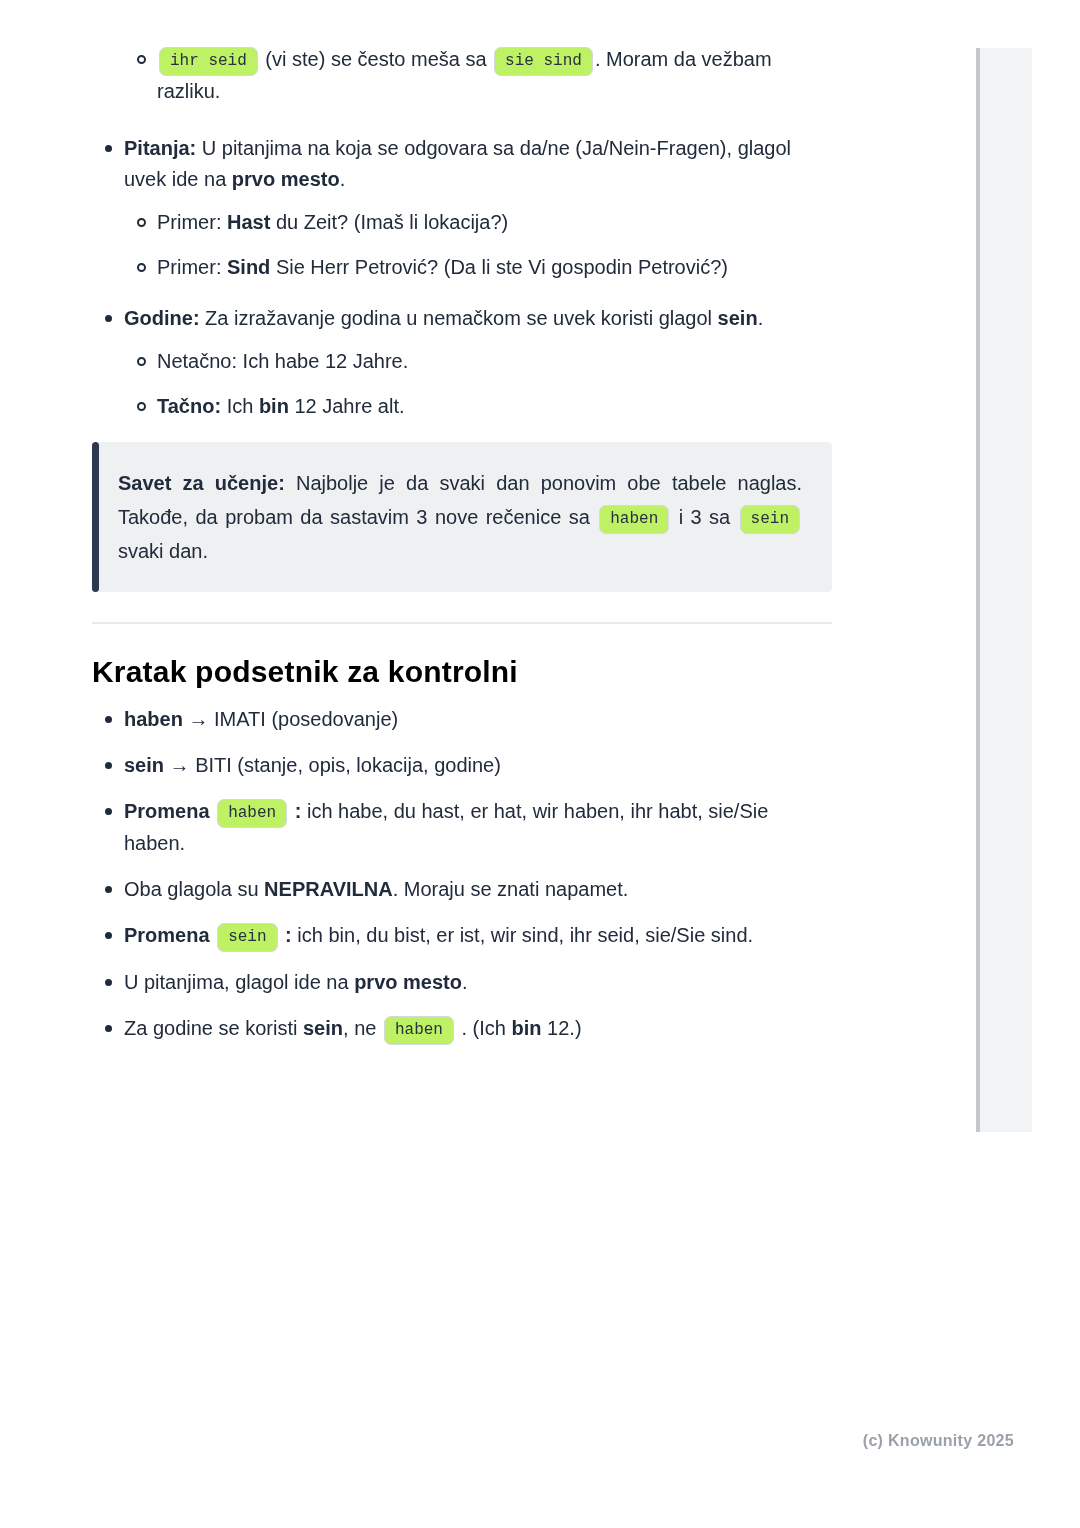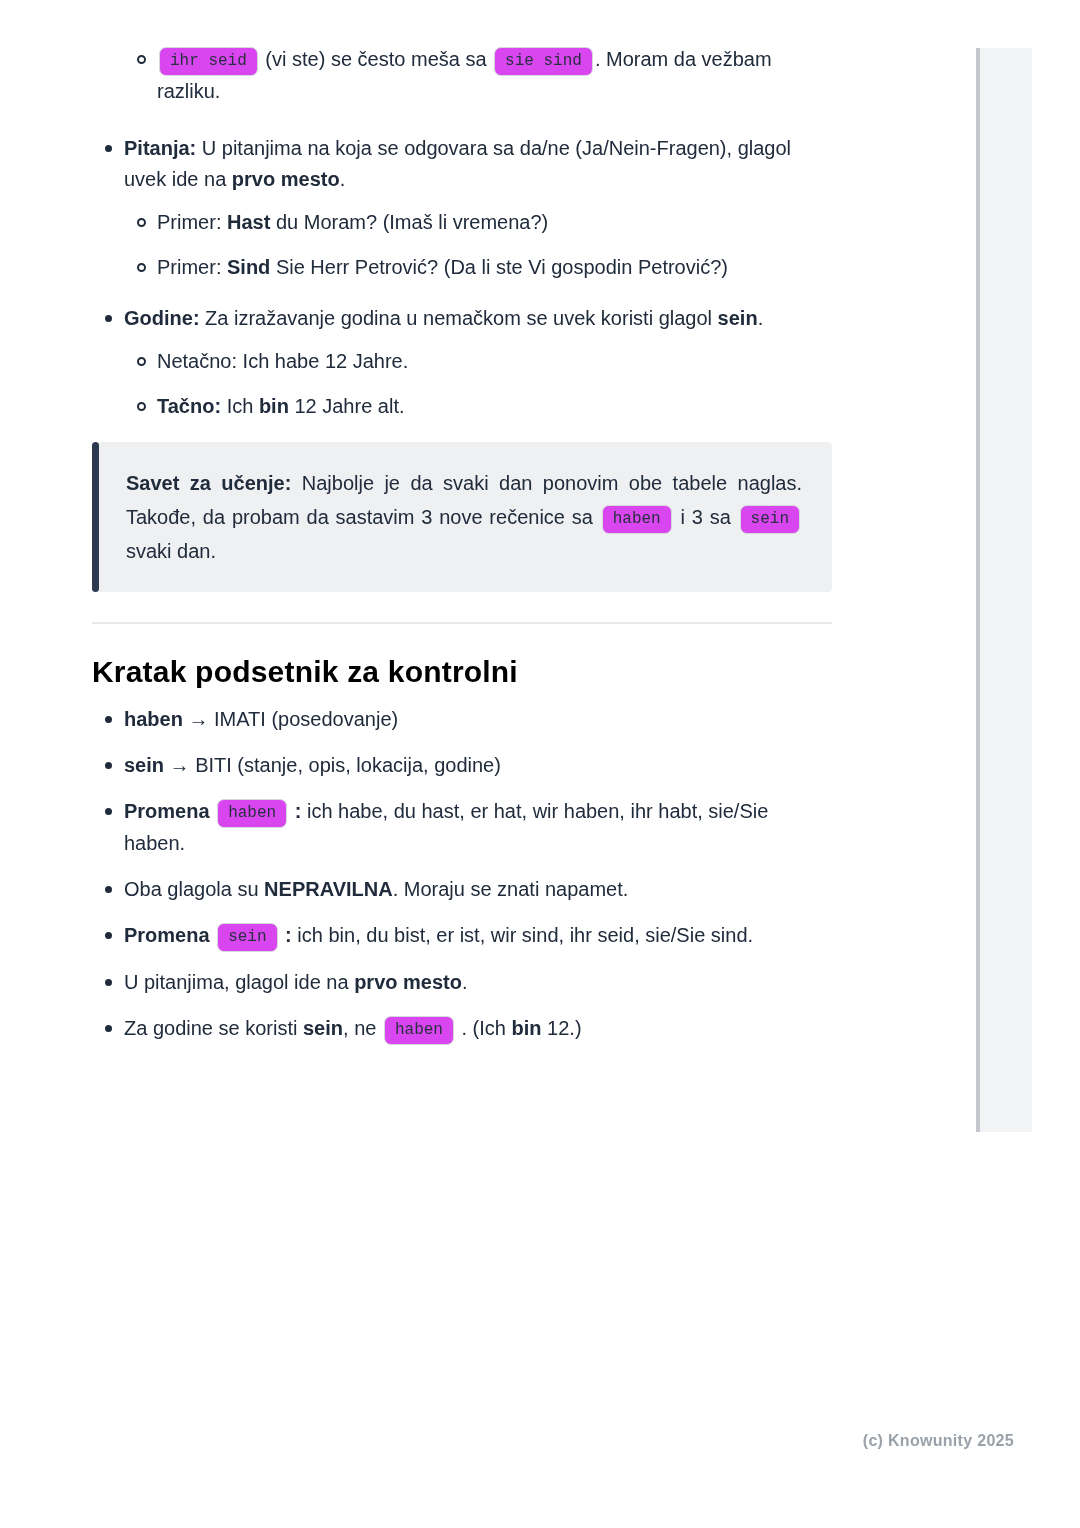--- a/index.html
+++ b/index.html
@@ -18,28 +18,28 @@
   .circle{width:9px;height:9px;box-sizing:border-box;border:2px solid #202b3b;border-radius:50%;background:transparent;margin:11px 11px 0 12px;}
   .li.l2{margin-left:33px;}
   .list > .li.l2{margin-bottom:26px;}
   .sublist{margin-top:2px;margin-bottom:20px;}
   .sublist .li{margin-bottom:14px;}
   .chip{
     display:inline-block;
     font-family:"Liberation Mono","DejaVu Sans Mono",monospace;
     font-size:16px;line-height:16px;
     padding:5px 10px 6px;
-    background:#d946ef;border:1px solid #d5d8dc;border-radius:7px;
+    background:#bef264;border:1px solid #d5d8dc;border-radius:7px;
     color:#27303f;margin:0 2px;vertical-align:1px;
   }
   .callout{position:relative;margin-top:18px;border-radius:5px;}
   .callout-bar{position:absolute;left:0;top:0;bottom:0;width:7px;background:#2c3950;border-radius:5px;}
   .callout-body{
     margin-left:7px;background:#eef0f2;border-radius:0 4px 4px 0;
-    padding:24px 30px 24px 27px;
+    padding:24px 30px 24px 19px;
     font-size:20px;line-height:34px;text-align:justify;
   }
   .divider{height:2px;background:#e7e9eb;margin-top:30px;}
   .heading{
     margin:30px 0 0 0;font-size:30px;font-weight:bold;color:#000000;
     letter-spacing:0.2px;line-height:36px;
   }
   .reminder{margin-top:14px;}
   .reminder .li{margin-bottom:15px;}
   .scroll-strip{
@@ -62,21 +62,21 @@
           <span class="marker circle"></span>
           <span class="li-body"><span class="chip">ihr seid</span><span> (vi ste) se često meša sa </span><span class="chip">sie sind</span><span>. Moram da vežbam razliku.</span></span>
         </div>
         <div class="li l1">
           <span class="marker disc"></span>
           <span class="li-body"><span class="b">Pitanja:</span><span> U pitanjima na koja se odgovara sa da/ne (Ja/Nein-Fragen), glagol uvek ide na </span><span class="b">prvo mesto</span><span>.</span></span>
         </div>
         <div class="sublist">
           <div class="li l2">
             <span class="marker circle"></span>
-            <span class="li-body"><span>Primer: </span><span class="b">Hast</span><span> du Moram? (Imaš li vremena?)</span></span>
+            <span class="li-body"><span>Primer: </span><span class="b">Hast</span><span> du Zeit? (Imaš li lokacija?)</span></span>
           </div>
           <div class="li l2">
             <span class="marker circle"></span>
             <span class="li-body"><span>Primer: </span><span class="b">Sind</span><span> Sie Herr Petrović? (Da li ste Vi gospodin Petrović?)</span></span>
           </div>
         </div>
         <div class="li l1">
           <span class="marker disc"></span>
           <span class="li-body"><span class="b">Godine:</span><span> Za izražavanje godina u nemačkom se uvek koristi glagol </span><span class="b">sein</span><span>.</span></span>
         </div>

